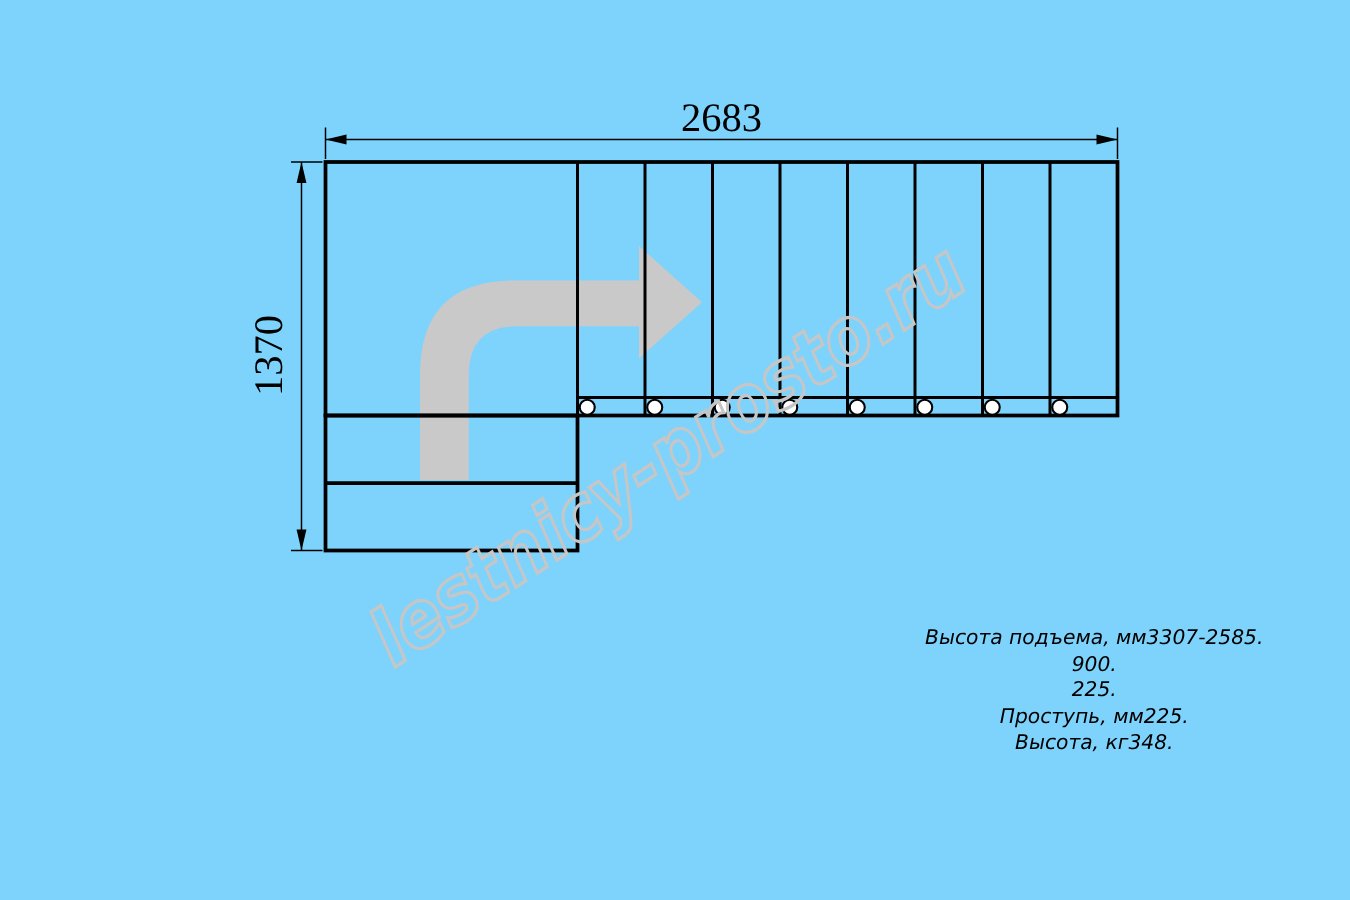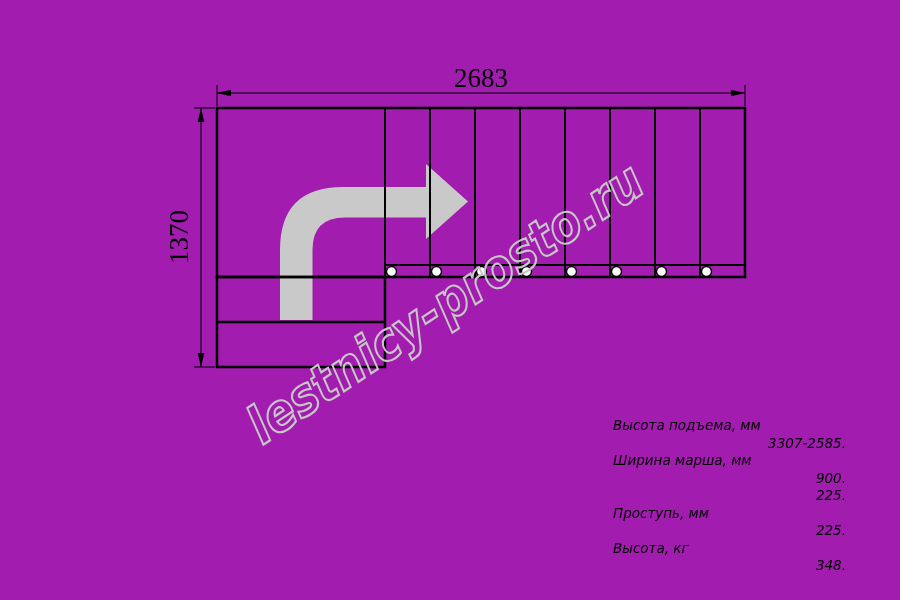--- a/index.html
+++ b/index.html
@@ -4,21 +4,21 @@
 <style>
   html, body {
     margin: 0;
     padding: 0;
     background: #ffffff;
   }
   .canvas {
     position: relative;
     width: 900px;
     height: 600px;
-    background: #a21caf;
+    background: #7dd3fc;
     overflow: hidden;
     font-family: "DejaVu Sans", sans-serif;
   }
   svg { position: absolute; top: 0; left: 0; }
 
   .dim-text {
     font-family: "Liberation Serif", "DejaVu Serif", serif;
     font-size: 27px;
     fill: #000000;
   }
@@ -40,21 +40,20 @@
     font-family: "DejaVu Sans", "Liberation Sans", sans-serif;
     font-style: italic;
     font-size: 13.5px;
     color: #000000;
   }
   .spec-row {
     display: flex;
     justify-content: center;
     line-height: 17.5px;
     white-space: nowrap;
-    flex-direction: column;
   }
   .spec-label { text-align: left; }
   .spec-value { text-align: right; }
 </style>
 </head>
 <body>
 
 <div class="canvas">
 
   <svg width="900" height="600" viewBox="0 0 900 600">
@@ -113,21 +112,20 @@
 
     <text class="watermark-text" text-anchor="middle" transform="translate(455,318) rotate(-33.5)" textLength="462" lengthAdjust="spacingAndGlyphs">lestnicy-prosto.ru</text>
   </svg>
 
   <div class="specs">
     <div class="spec-row">
       <span class="spec-label">Высота подъема, мм</span>
       <span class="spec-value">3307-2585.</span>
     </div>
     <div class="spec-row">
-      <span class="spec-label">Ширина марша, мм</span>
       <span class="spec-value">900.</span>
     </div>
     <div class="spec-row">
       <span class="spec-value">225.</span>
     </div>
     <div class="spec-row">
       <span class="spec-label">Проступь, мм</span>
       <span class="spec-value">225.</span>
     </div>
     <div class="spec-row">

